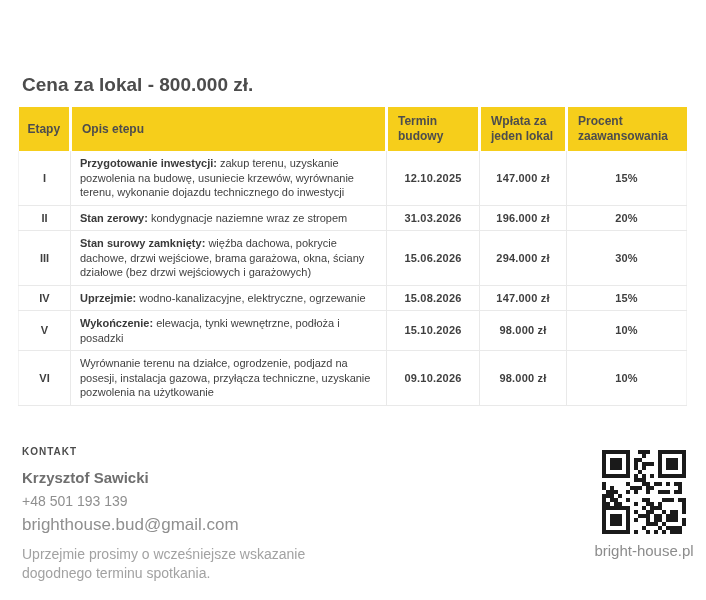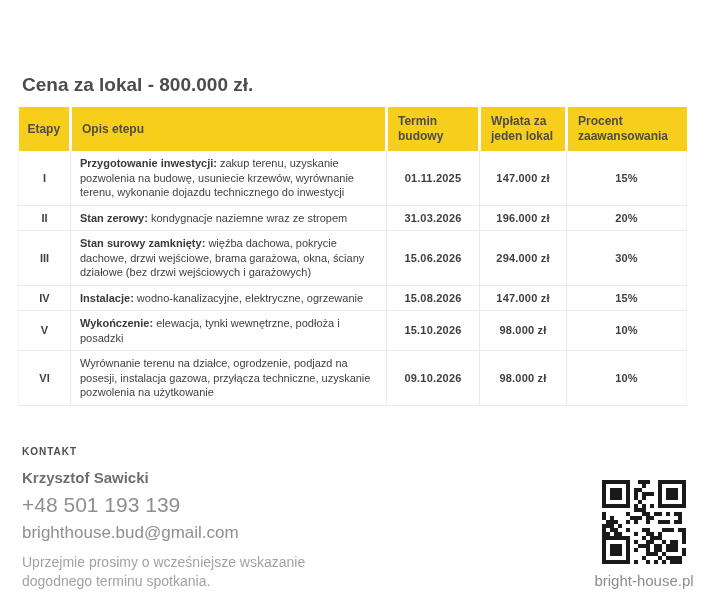--- a/index.html
+++ b/index.html
@@ -42,25 +42,25 @@
   td.c-stage { text-align: center; font-weight: 700; font-size: 12px; color: #4a4a4a; }
   td.c-desc b { font-weight: 700; color: #3a3a3a; }
   td.c-date, td.c-amount, td.c-pct {
     text-align: center; font-weight: 700; font-size: 13.5px; color: #4c4c4c;
     letter-spacing: 0.2px;
   }
 
   .contact { position: absolute; left: 22px; top: 446px; }
   .contact-heading { font-size: 10px; font-weight: 700; letter-spacing: 1px; color: #4c4c4c; }
   .contact-name { margin-top: 12px; font-size: 15px; font-weight: 700; color: #6f6f6f; }
-  .contact-phone { margin-top: 7px; font-size: 21px; color: #8f8f8f; }
+  .contact-phone { margin-top: 7px; font-size: 14px; color: #8f8f8f; }
   .contact-email { margin-top: 6px; font-size: 17px; color: #8f8f8f; }
   .contact-note { margin-top: 10px; font-size: 14px; line-height: 1.35; color: #a2a2a2; width: 310px; }
 
-  .qr-block { position: absolute; left: 590px; top: 479px; width: 108px; text-align: center; }
+  .qr-block { position: absolute; left: 590px; top: 449px; width: 108px; text-align: center; }
   .qr-block svg { display: block; margin: 0 auto; background: #fff; }
   .website-label { margin-top: 7px; font-size: 15px; color: #8c8c8c; }
 </style>
 </head>
 <body>
 
 <div class="page">
 
   <h2 class="price-subtitle">Cena za lokal - 800.000 zł.</h2>
 
@@ -78,41 +78,41 @@
         <th>Opis etepu</th>
         <th>Termin budowy</th>
         <th>Wpłata za jeden lokal</th>
         <th>Procent zaawansowania</th>
       </tr>
     </thead>
     <tbody>
       <tr>
         <td class="c-stage">I</td>
         <td class="c-desc"><b>Przygotowanie inwestycji:</b><span> zakup terenu, uzyskanie pozwolenia na budowę, usuniecie krzewów, wyrównanie terenu, wykonanie dojazdu technicznego do inwestycji</span></td>
-        <td class="c-date">01.11.2025</td>
+        <td class="c-date">12.10.2025</td>
         <td class="c-amount">147.000 zł</td>
         <td class="c-pct">15%</td>
       </tr>
       <tr>
         <td class="c-stage">II</td>
         <td class="c-desc"><b>Stan zerowy:</b><span> kondygnacje naziemne wraz ze stropem</span></td>
         <td class="c-date">31.03.2026</td>
         <td class="c-amount">196.000 zł</td>
         <td class="c-pct">20%</td>
       </tr>
       <tr>
         <td class="c-stage">III</td>
         <td class="c-desc"><b>Stan surowy zamknięty:</b><span> więźba dachowa, pokrycie dachowe, drzwi wejściowe, brama garażowa, okna, ściany działowe (bez drzwi wejściowych i garażowych)</span></td>
         <td class="c-date">15.06.2026</td>
         <td class="c-amount">294.000 zł</td>
         <td class="c-pct">30%</td>
       </tr>
       <tr>
         <td class="c-stage">IV</td>
-        <td class="c-desc"><b>Instalacje:</b><span> wodno-kanalizacyjne, elektryczne, ogrzewanie</span></td>
+        <td class="c-desc"><b>Uprzejmie:</b><span> wodno-kanalizacyjne, elektryczne, ogrzewanie</span></td>
         <td class="c-date">15.08.2026</td>
         <td class="c-amount">147.000 zł</td>
         <td class="c-pct">15%</td>
       </tr>
       <tr>
         <td class="c-stage">V</td>
         <td class="c-desc"><b>Wykończenie:</b><span> elewacja, tynki wewnętrzne, podłoża i posadzki</span></td>
         <td class="c-date">15.10.2026</td>
         <td class="c-amount">98.000 zł</td>
         <td class="c-pct">10%</td>

